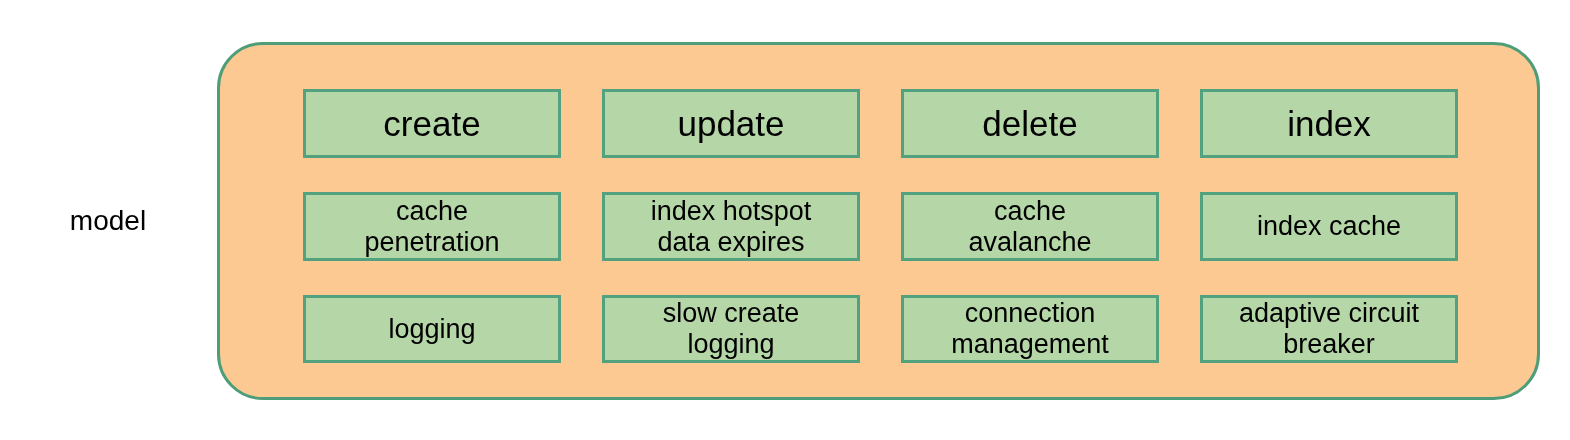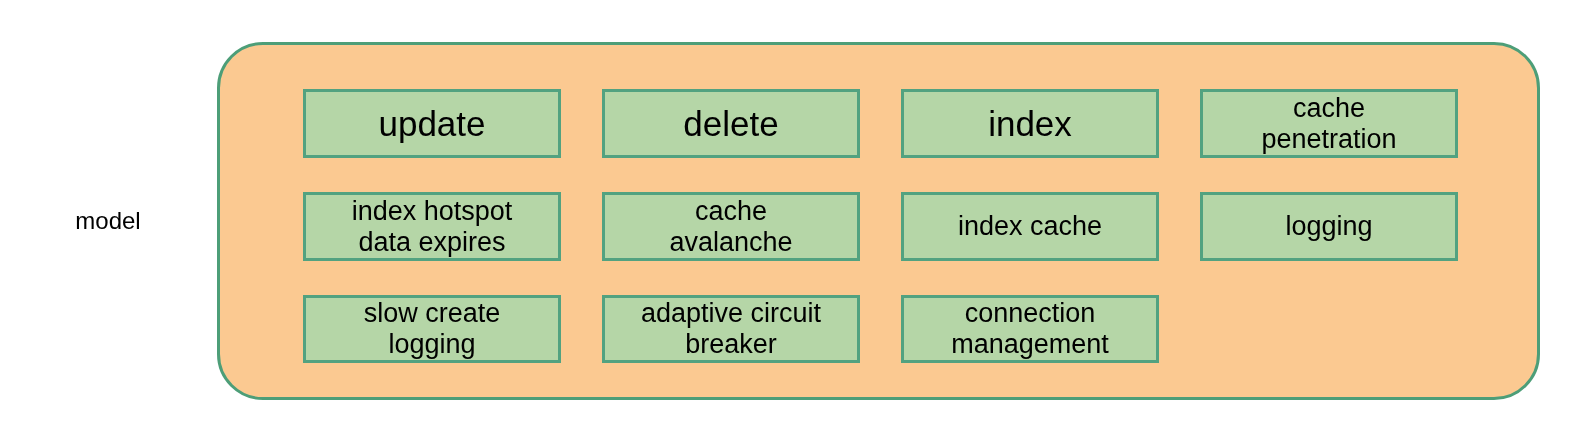--- a/index.html
+++ b/index.html
@@ -20,21 +20,21 @@
     background: #ffffff;
   }
 
   
   #model-label {
     position: absolute;
     left: 18px;
     top: 196px;
     width: 180px;
     text-align: center;
-    font-size: 24px;
+    font-size: 28px;
     line-height: 50px;
     color: #000000;
     white-space: nowrap;
   }
 
   
   #model-container {
     position: absolute;
     left: 217px;
     top: 42px;
@@ -91,20 +91,23 @@
 
 <div id="canvas">
 
   <div id="model-label">model</div>
 
   <div id="model-container">
 
     <div id="box-grid">
 
       <div class="node-box row-primary">
+        <span class="node-label">create</span>
+      </div>
+      <div class="node-box row-primary">
         <span class="node-label">update</span>
       </div>
       <div class="node-box row-primary">
         <span class="node-label">delete</span>
       </div>
       <div class="node-box row-primary">
         <span class="node-label">index</span>
       </div>
 
       <div class="node-box row-secondary">
@@ -124,23 +127,23 @@
       </div>
 
       <div class="node-box row-secondary">
         <span class="node-label">logging</span>
       </div>
       <div class="node-box row-secondary">
         <span class="node-label">slow create
 logging</span>
       </div>
       <div class="node-box row-secondary">
+        <span class="node-label">connection
+management</span>
+      </div>
+      <div class="node-box row-secondary">
         <span class="node-label">adaptive circuit
 breaker</span>
-      </div>
-      <div class="node-box row-secondary">
-        <span class="node-label">connection
-management</span>
       </div>
 
     </div>
   </div>
 </div>
 
 </body></html>

